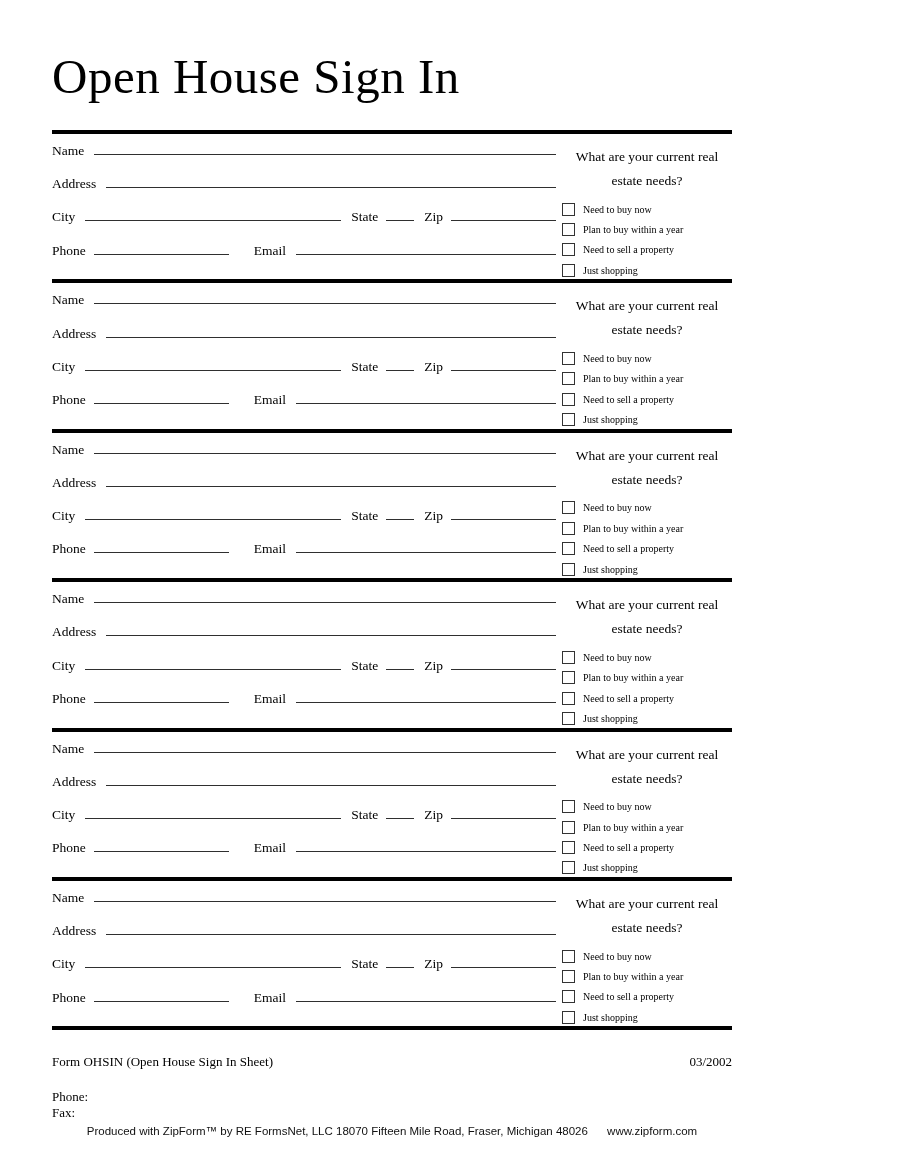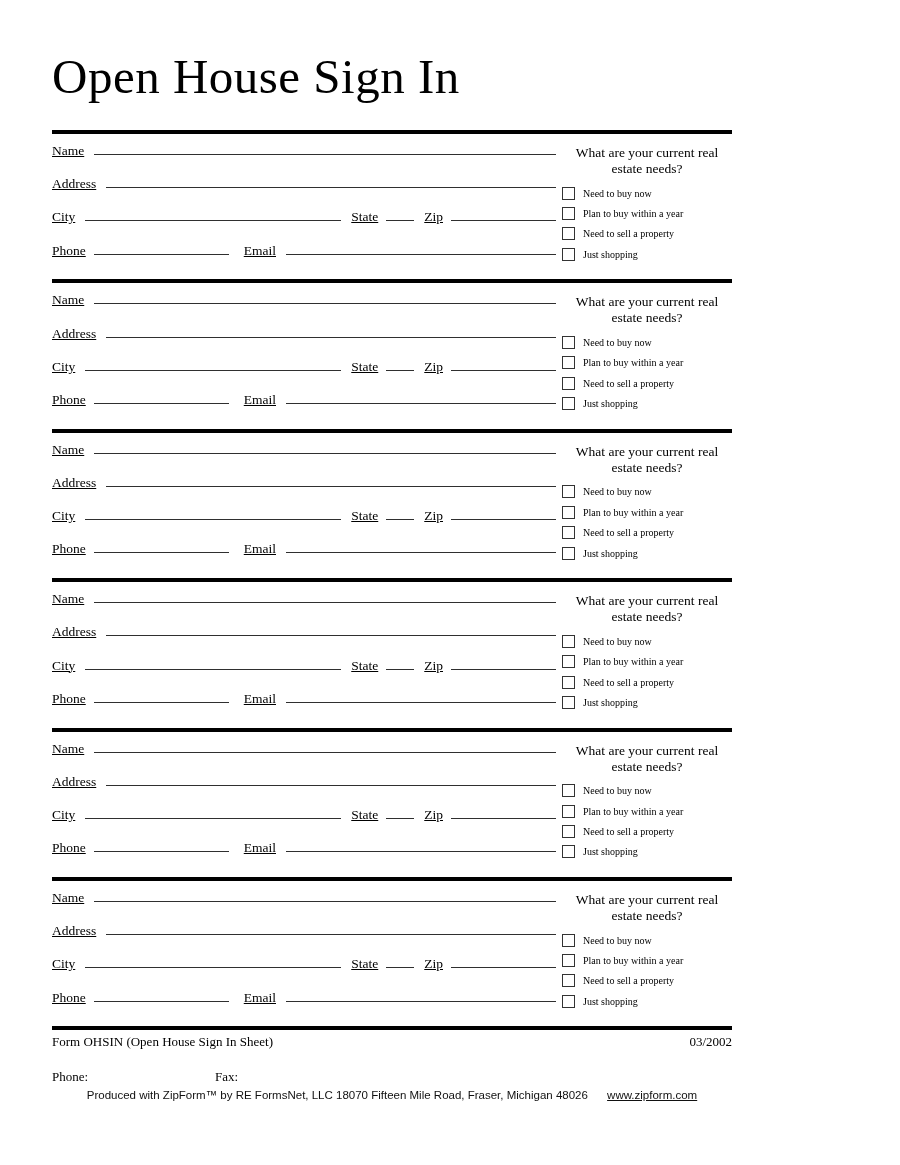--- a/index.html
+++ b/index.html
@@ -31,98 +31,97 @@
   .section {
     box-sizing: border-box;
     height: 149.4px;
     border-bottom: 4px solid #000;
     display: flex;
   }
   .left {
     width: 610px;
     padding-top: 9px;
     box-sizing: border-box;
-    text-decoration: underline;
   }
   .row {
     display: flex;
     align-items: baseline;
     height: 33.2px;
     font-size: 13.5px;
     white-space: nowrap;
   }
   .lbl { color: #000; }
   .line {
     display: inline-block;
     height: 0;
     border-bottom: 1.4px solid #2f2f2f;
     margin-bottom: -5px;
   }
   .grow { flex: 1 1 auto; }
   .ml8  { margin-left: 8px; }
   .ml10 { margin-left: 10px; }
-  .ml15 { margin-left: 15px; }
+  .ml15 { margin-left: 25px; }
   .mr10 { margin-right: 10px; }
   .w-state { width: 28px; }
   .w-zip   { width: 105px; }
   .w-phone { width: 135px; }
   .right {
     flex: 1;
     padding-top: 11px;
     box-sizing: border-box;
     padding-left: 6px;
   }
   .question {
     width: 170px;
     margin: 0 auto;
     text-align: center;
     font-size: 13.5px;
-    line-height: 16px;
+    line-height: 24px;
   }
   .opts { margin-top: 6px; }
   .opt {
     display: flex;
     align-items: center;
     height: 20.4px;
     font-size: 10px;
     cursor: default;
   }
   .box {
     display: inline-block;
     width: 13px;
     height: 13px;
     box-sizing: border-box;
     border: 1px solid #333;
     background: #fff;
     margin-right: 8px;
     flex: 0 0 auto;
   }
   
-  .footer { padding-top: 4px; }
+  .footer { padding-top: 24px; }
   .f-row1 {
     display: flex;
     justify-content: space-between;
     font-size: 13px;
   }
   .f-row2 {
     margin-top: 19px;
     font-size: 13px;
     display: flex;
+    flex-direction: column;
   }
   .f-phone { display: inline-block; width: 163px; }
   .f-row3 {
     margin-top: 4px;
     text-align: center;
     font-family: "Liberation Sans", sans-serif;
     font-size: 11.5px;
     color: #111;
   }
   .f-link {
     margin-left: 16px;
-    text-decoration: underline;
     color: #111;
     margin-top: 14px;
   }
 </style>
 </head>
 <body>
 
 <div class="page">
 
   <div class="title-block">

